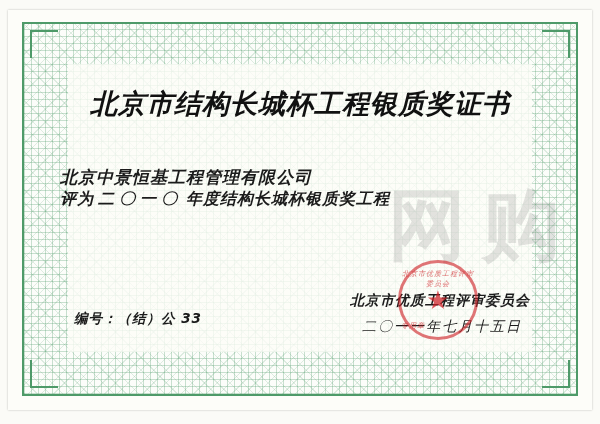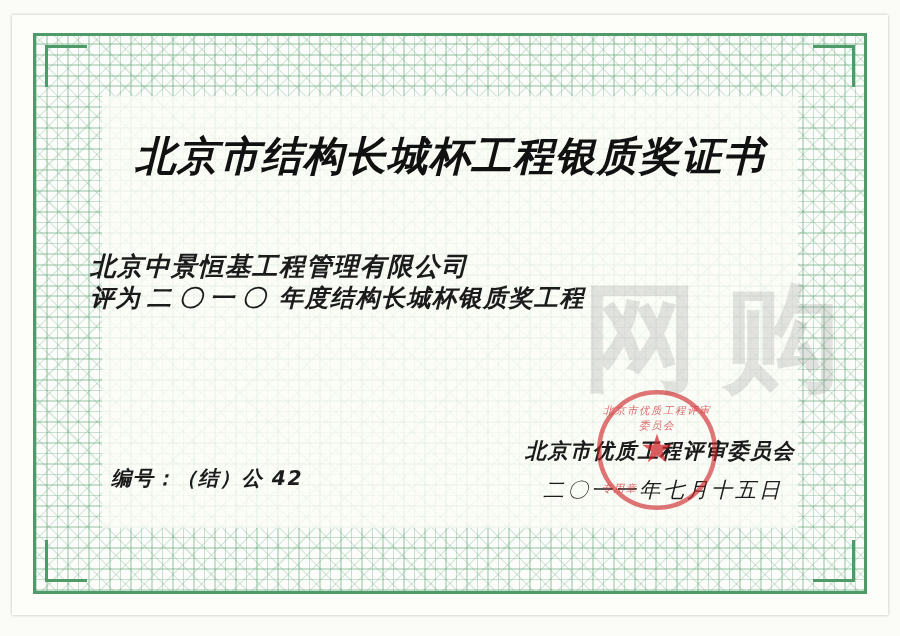--- a/index.html
+++ b/index.html
@@ -249,21 +249,21 @@
 
         <div class="recipient">北京中景恒基工程管理有限公司</div>
 
 
         <div class="line-award">
           <span>评为</span><span class="year">二〇一〇</span><span>年度结构长城杯银质奖工程</span>
         </div>
 
         <div class="footer">
           <div class="serial">
-            <span>编号：</span><span>（结）公 42</span>
+            <span>编号：</span><span>（结）公 33</span>
           </div>
 
           <div class="issuer">北京市优质工程评审委员会</div>
           <div class="issue-date">二〇一一年七月十五日</div>
 
           <div class="seal">
             <div class="seal-text">北京市优质工程评审委员会</div>
             <div class="star">★</div>
             <div class="seal-text-bottom">专用章</div>
           </div>

